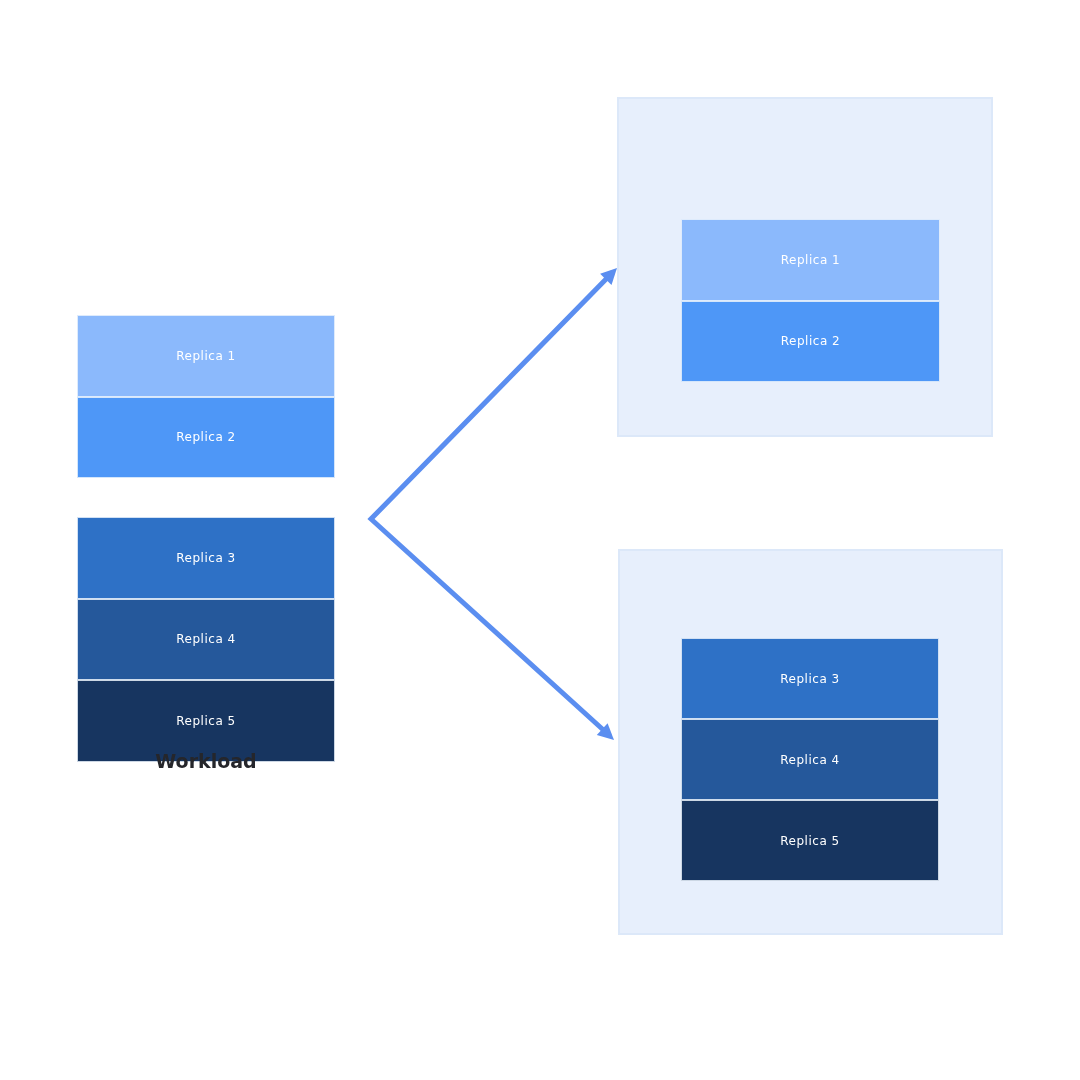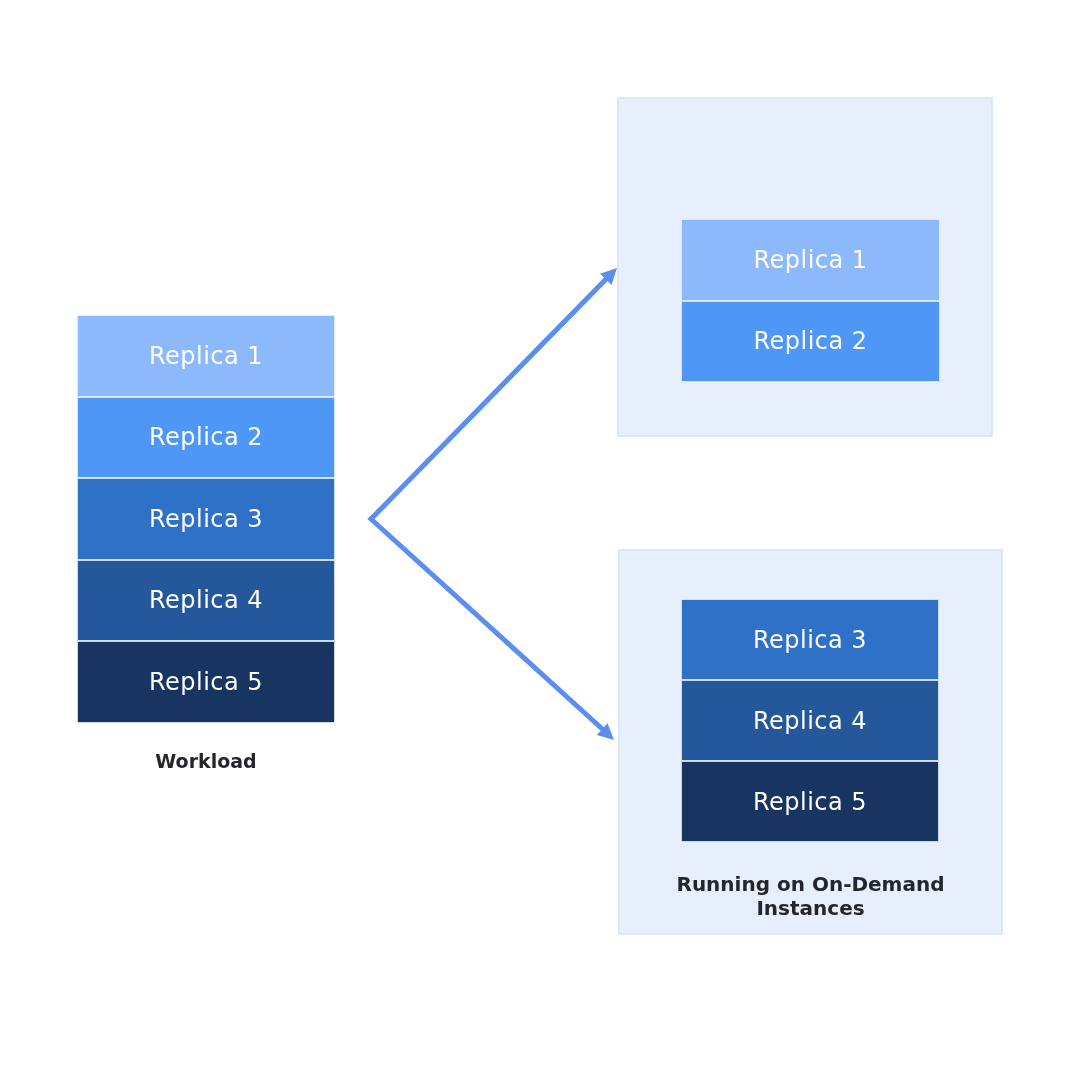--- a/index.html
+++ b/index.html
@@ -24,27 +24,27 @@
   }
   .replica {
     box-sizing: border-box;
     height: 81.5px;
     width: 100%;
     display: flex;
     align-items: center;
     justify-content: center;
     border: 1px solid rgba(236, 243, 252, 0.85);
     color: var(--color-replica_text, #ffffff);
-    font-size: 24px;
+    font-size: 12px;
     font-weight: 400;
     letter-spacing: 0.5px;
   }
   .r1 { background: var(--color-replica1); }
   .r2 { background: var(--color-replica2); }
-  .r3 { background: var(--color-replica3); }
+  .r3 { background: var(--color-replica3); margin-top: 39px; }
   .r4 { background: var(--color-replica4); }
   .r5 { background: var(--color-replica5); }
 
   .workload-stack {
     left: 77px;
     top: 315px;
     width: 258px;
   }
   .workload-label {
     position: absolute;
@@ -147,16 +147,15 @@
       <div class="replica r2">Replica 2</div>
     </div>
   </div>
 
   <div class="panel ondemand-panel">
     <div class="stack ondemand-stack">
       <div class="replica r3">Replica 3</div>
       <div class="replica r4">Replica 4</div>
       <div class="replica r5">Replica 5</div>
     </div>
-    <div class="panel-title">Running on On-Demand Instances</div>
   </div>
 
 </div>
 
 </body></html>

